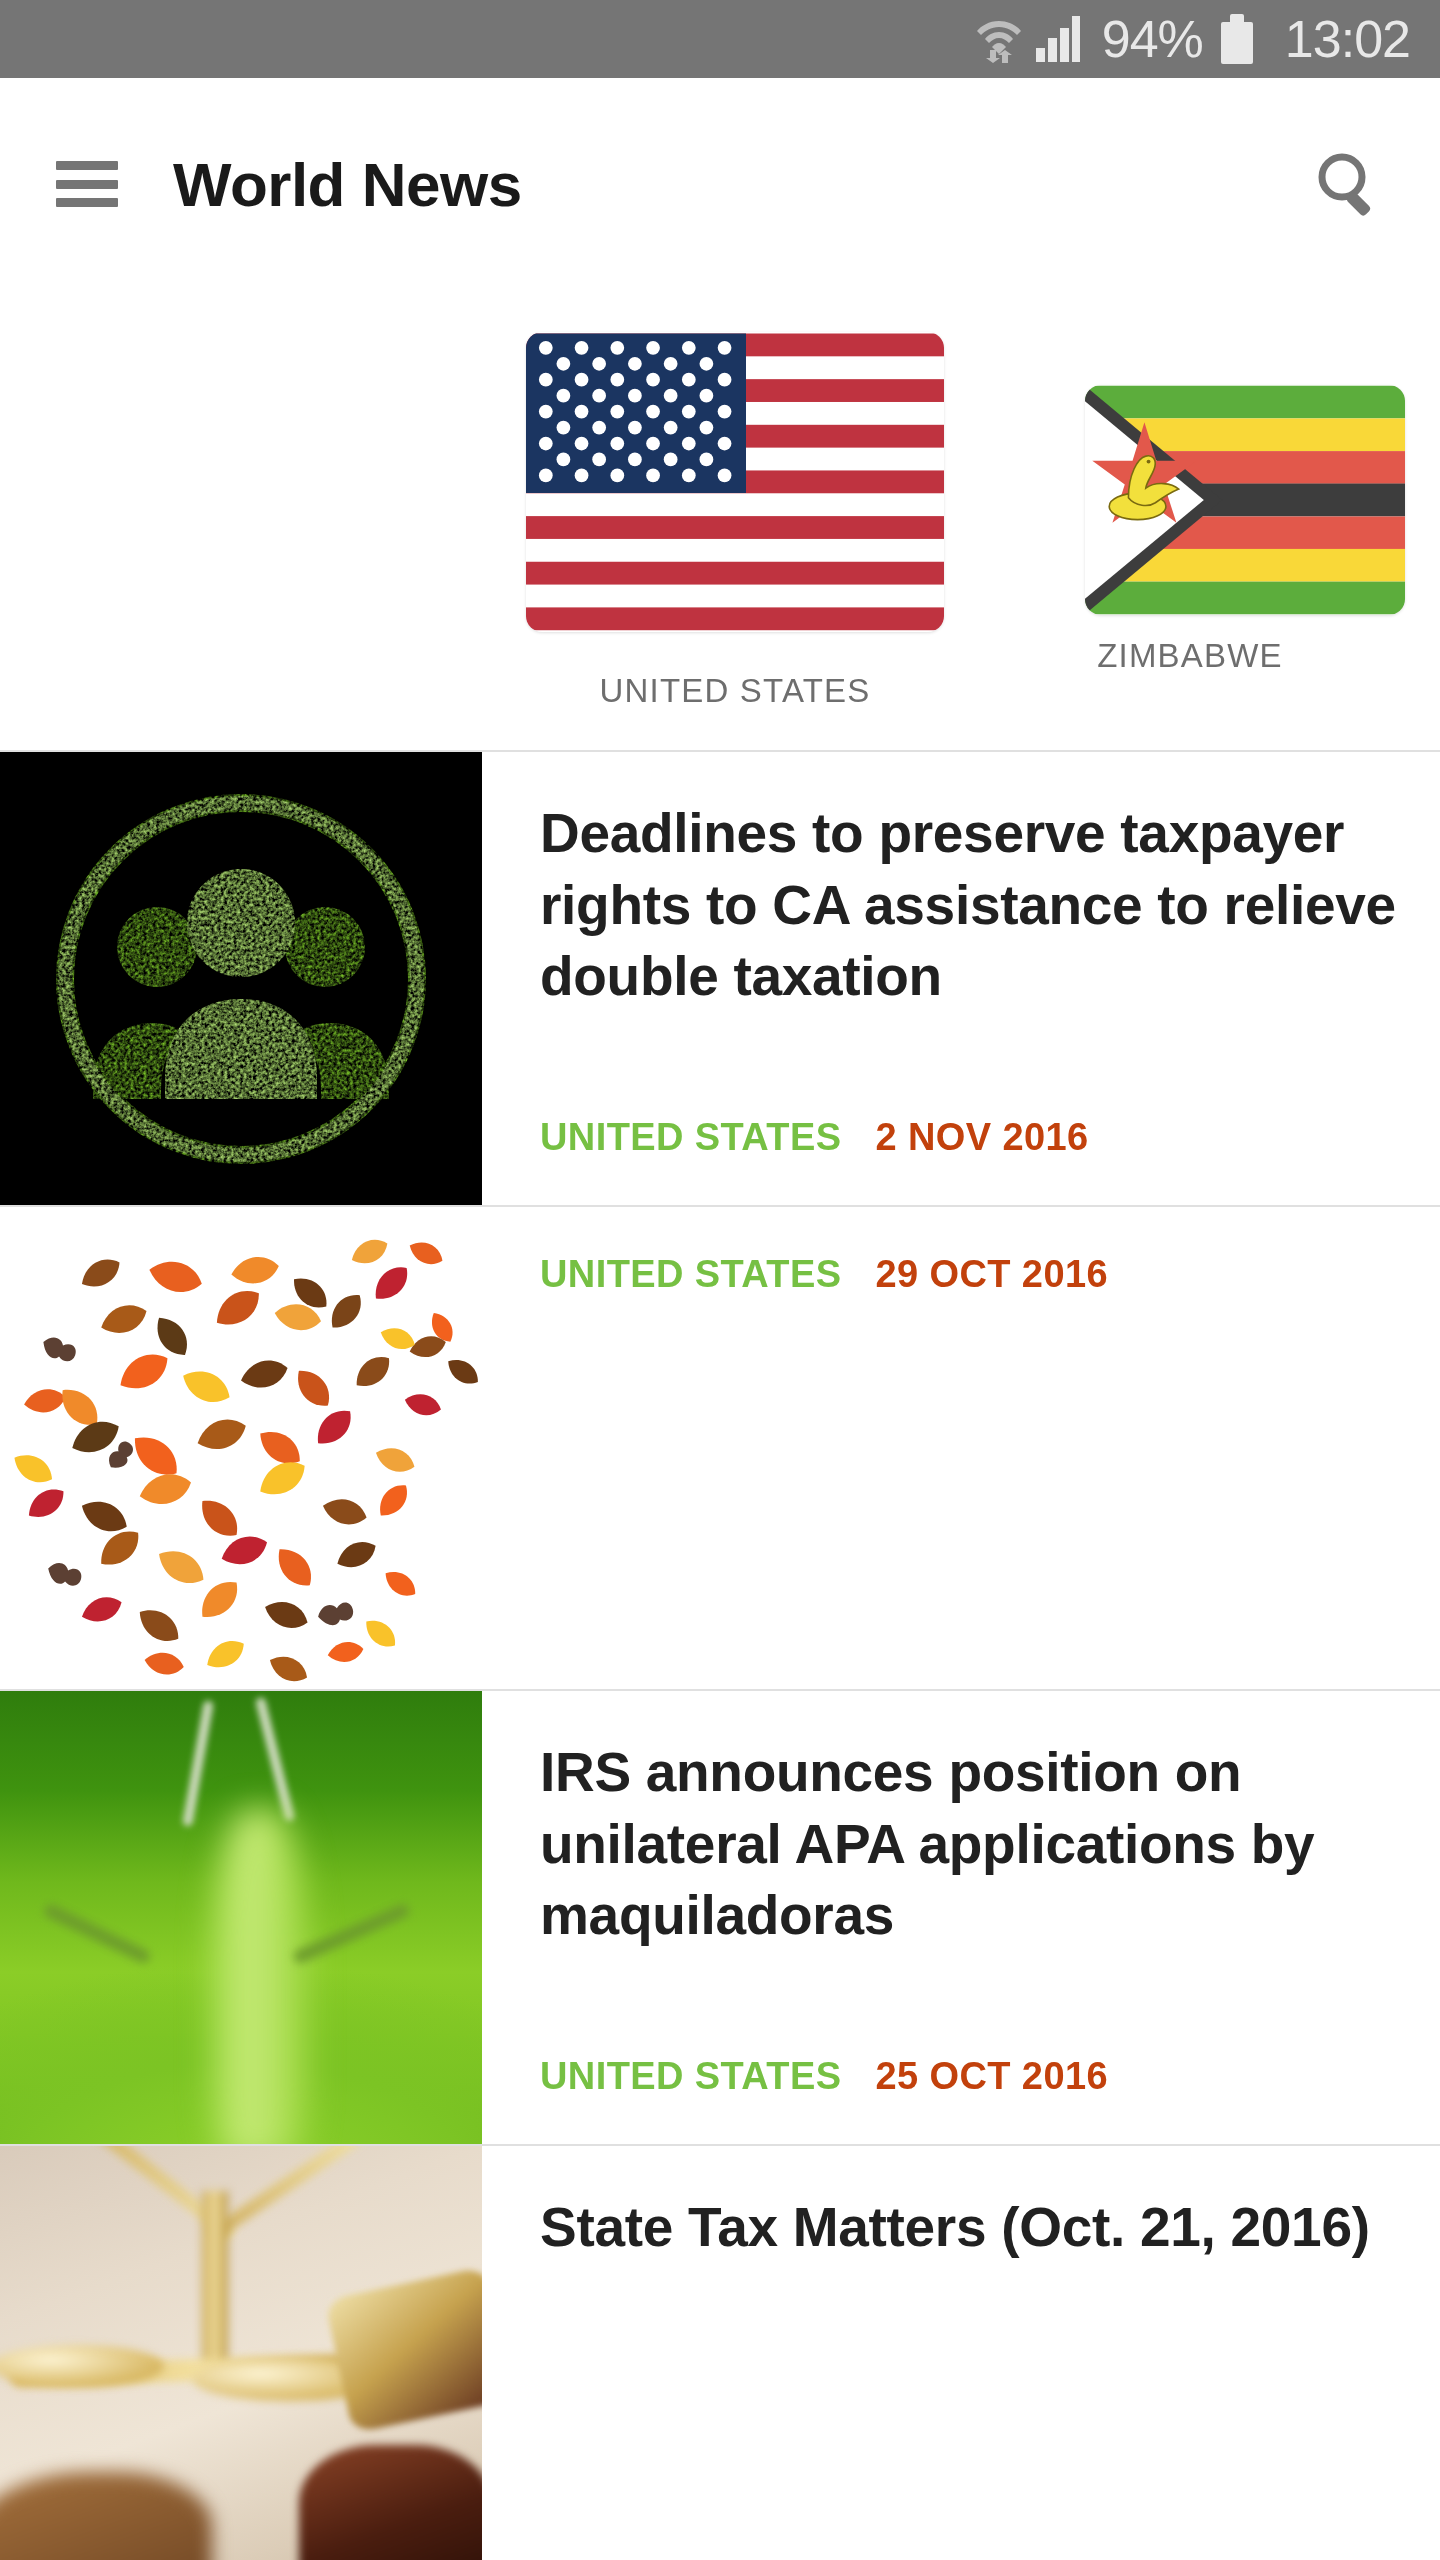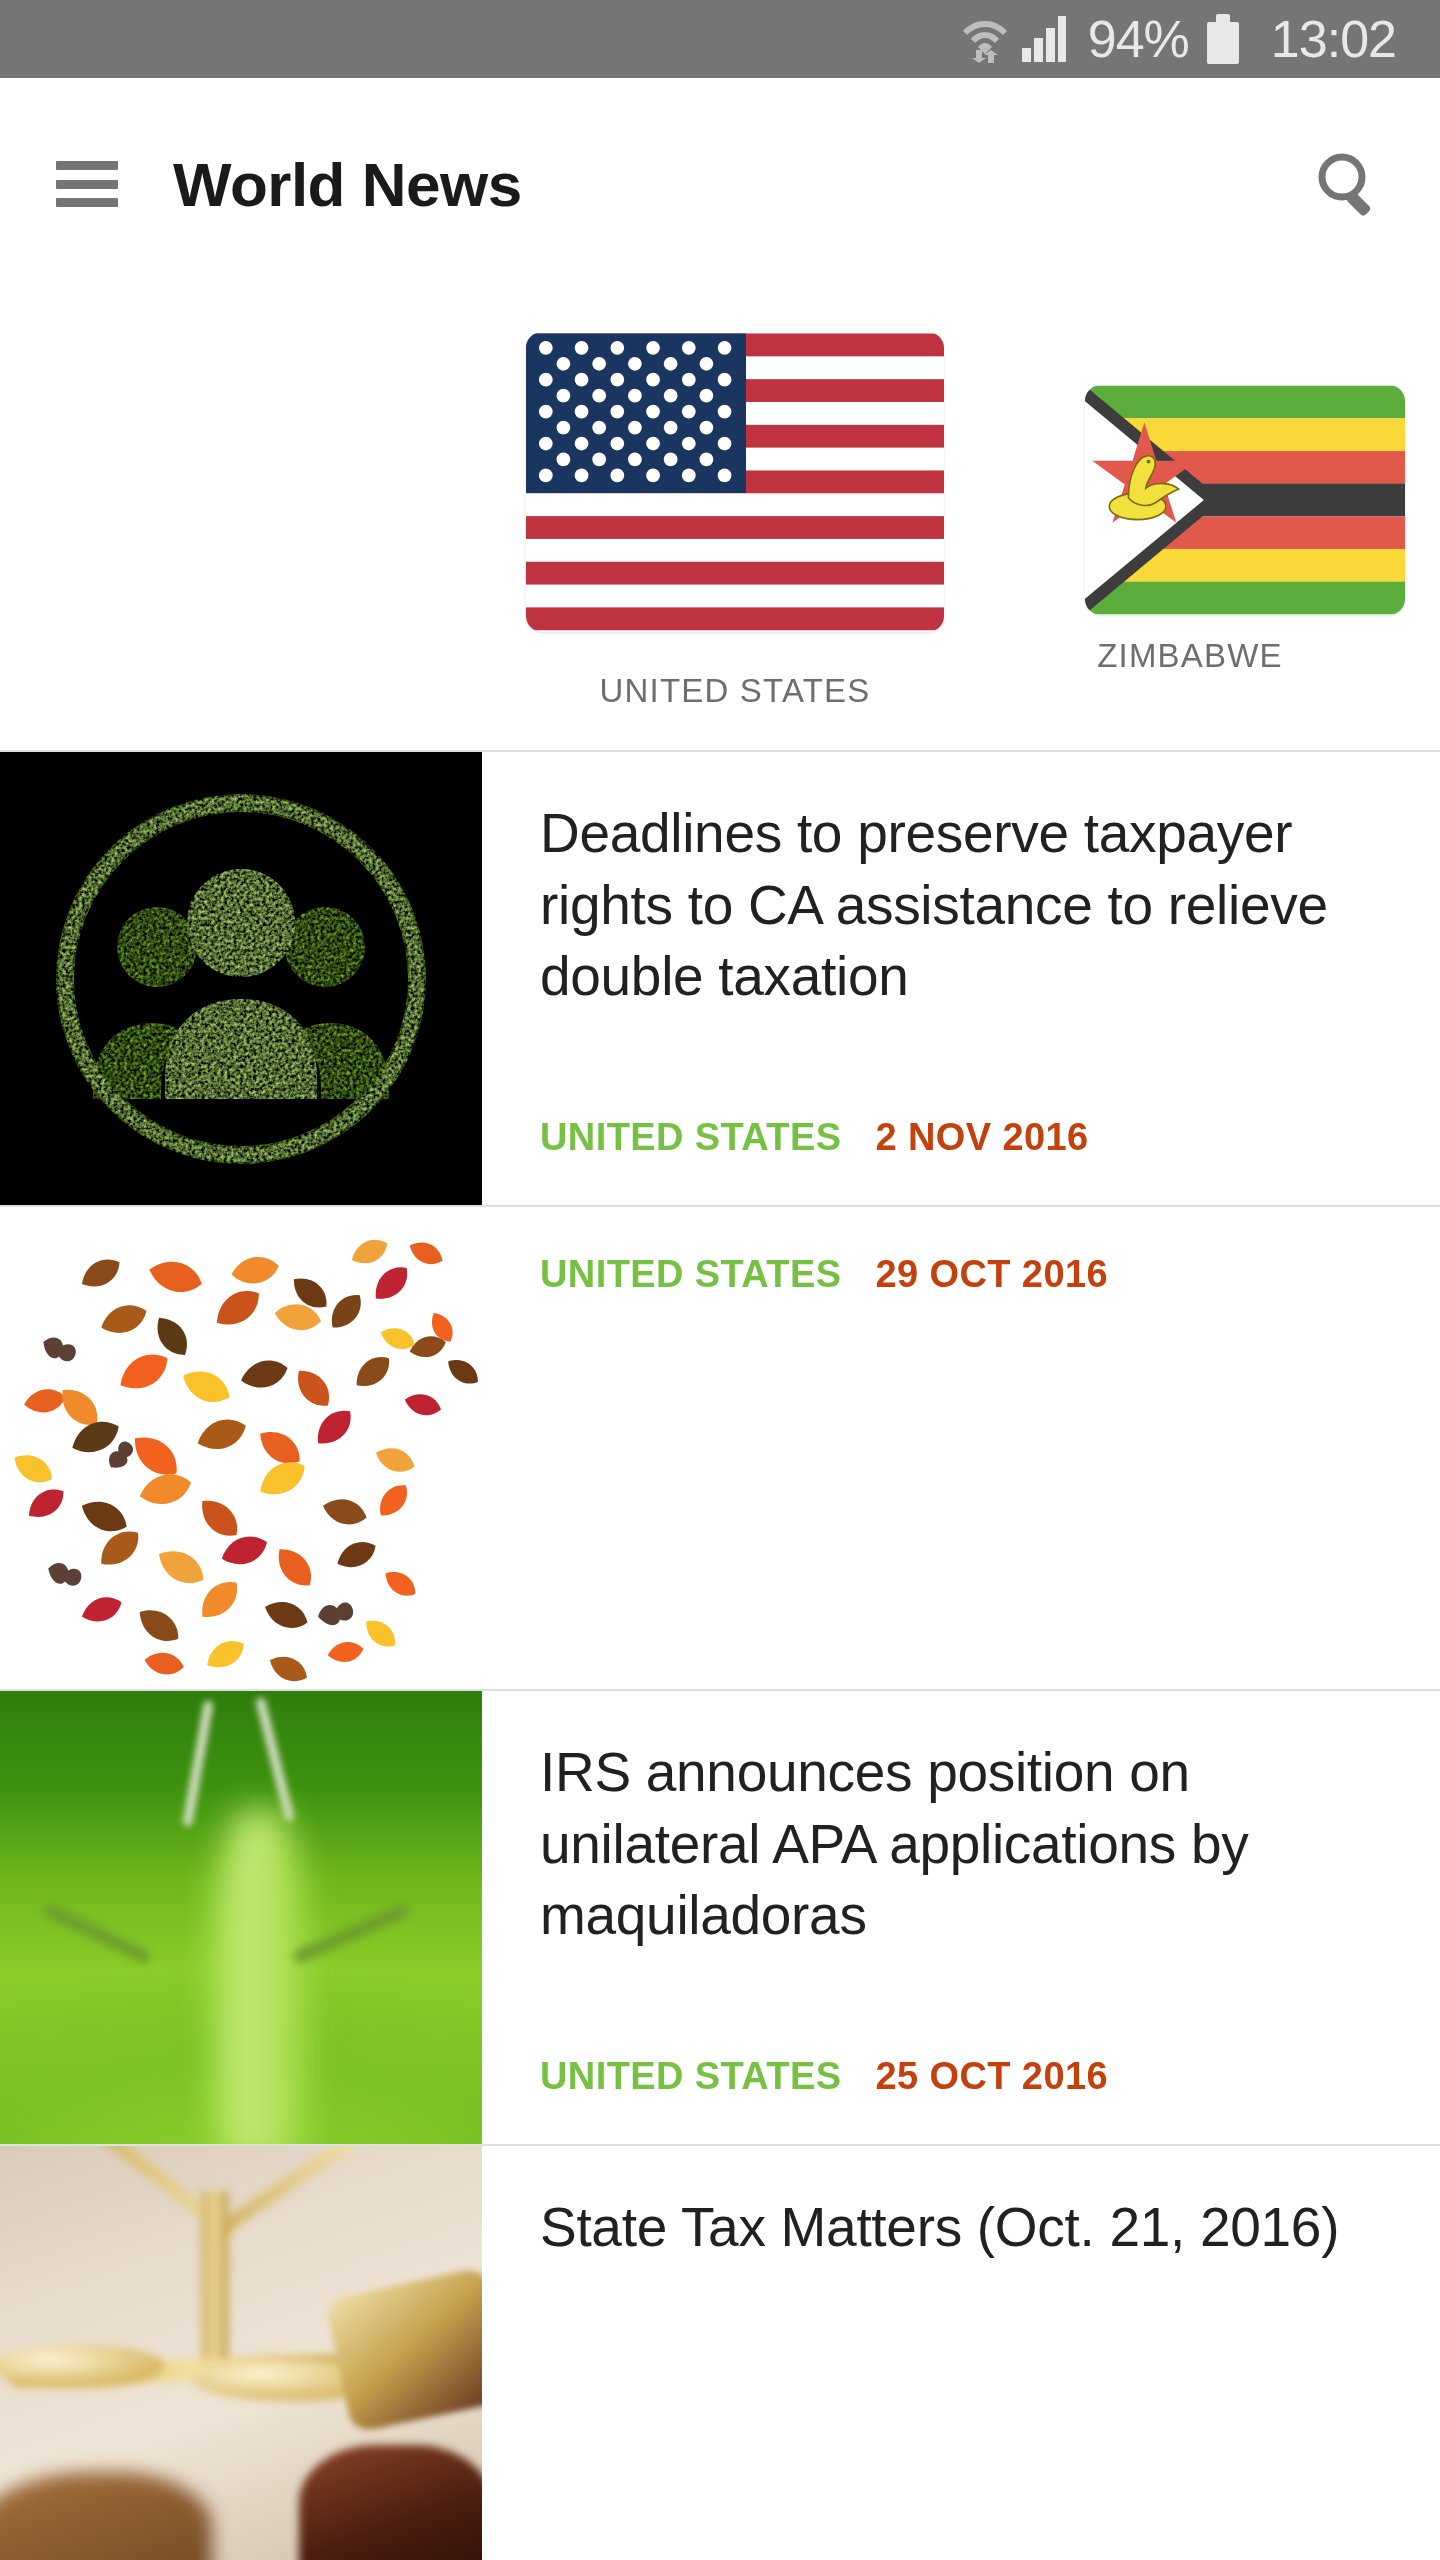--- a/index.html
+++ b/index.html
@@ -7,21 +7,21 @@
   body {
     font-family:"Liberation Sans", sans-serif;
     background:#ffffff;
     overflow:hidden;
   }
 
   
   .status-bar{
     height:78px; background:#757575; display:flex;
     align-items:center; justify-content:flex-end;
-    padding-right:44px; gap:0;
+    padding-right:30px; gap:0;
   }
   .sb-icons{ display:flex; align-items:center; gap:14px; }
   .wifi-icon{ width:46px; height:48px; position:relative; }
   .wifi-icon svg{ display:block; }
   .signal-icon{ width:44px; height:46px; }
   .battery-pct{
     color:#e8e8e8; font-size:52px; font-weight:400; letter-spacing:-1px;
     line-height:1; margin-left:8px; margin-right:4px;
   }
   .battery-icon{ width:32px; height:50px; position:relative; }
@@ -91,21 +91,21 @@
   }
   .thumb{
     width:482px; flex:0 0 482px; position:relative; overflow:hidden;
     background:#000;
   }
   .item-body{
     flex:1; padding:46px 42px 36px 58px;
     display:flex; flex-direction:column; justify-content:space-between;
   }
   .headline{
-    font-size:55px; line-height:1.30; color:#212121; font-weight:400;
+    font-size:55px; line-height:1.30; color:#212121; font-weight:700;
     letter-spacing:-0.3px;
   }
   .meta{
     display:flex; align-items:baseline; gap:34px; padding-bottom:10px;
   }
   .meta-country{
     font-size:38px; font-weight:700; color:#76C043; letter-spacing:0.4px;
   }
   .meta-date{
     font-size:38px; font-weight:700; color:#c2410c; letter-spacing:0.4px;

